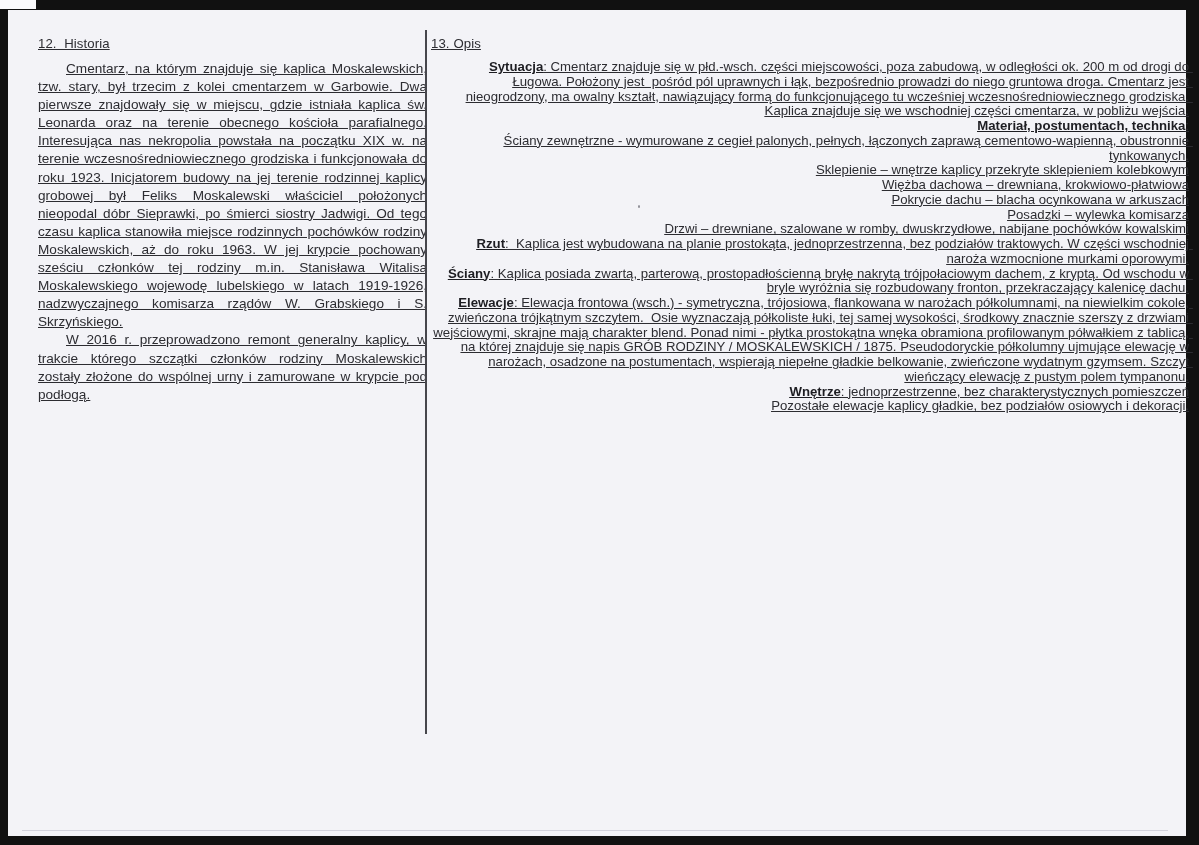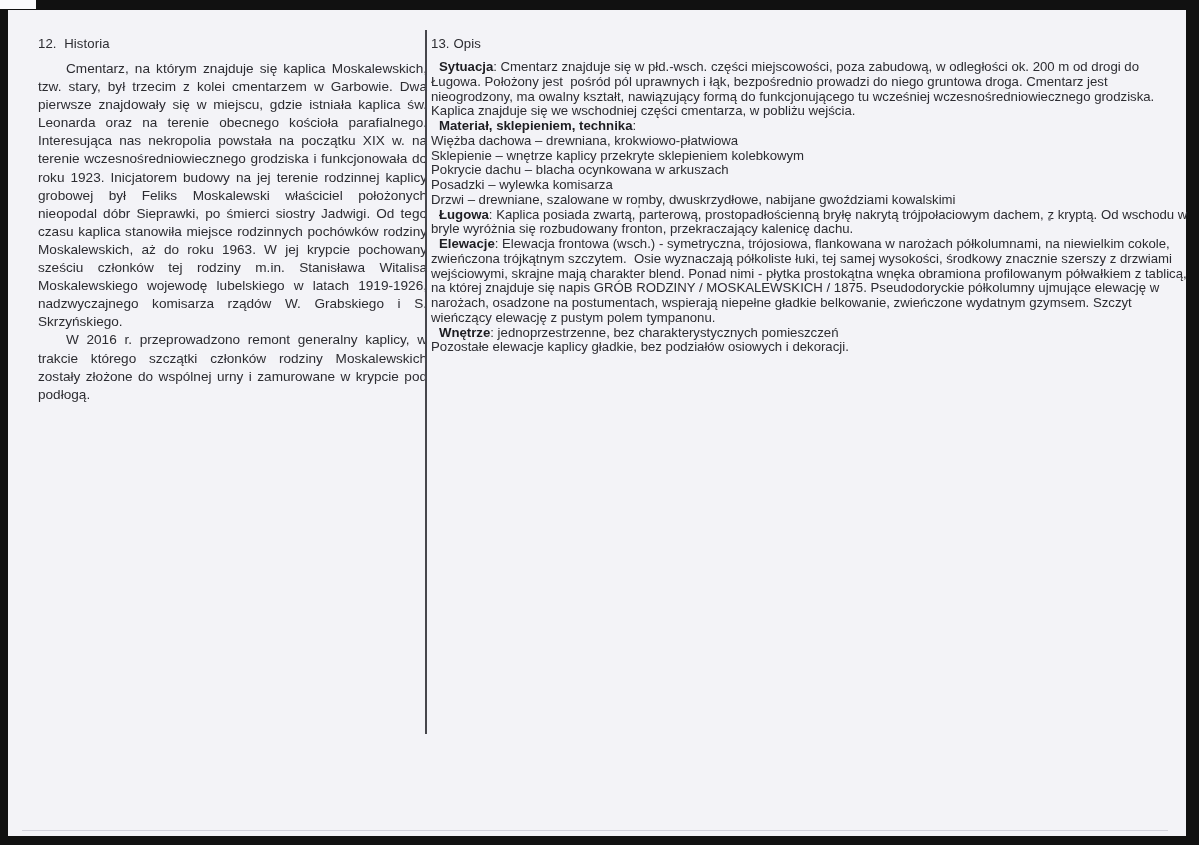--- a/index.html
+++ b/index.html
@@ -3,21 +3,21 @@
 <meta charset="utf-8">
 <style>
   :root{
     --page-bg:#f3f3f7;
     --frame:#111111;
     --text:#2c2c31;
     --bold-text:#1d1d22;
     --divider:#46464c;
     --edge-line:#d2d2dc;
   }
-  *{margin:0;padding:0;box-sizing:border-box;}
+  *{margin:0;padding:0;box-sizing:border-box;text-decoration:underline;}
   html,body{width:1199px;height:845px;overflow:hidden;}
   body{
     background:var(--frame);
     font-family:"Liberation Sans","DejaVu Sans",sans-serif;
     color:var(--text);
     position:relative;
   }
   .corner-notch{
     position:absolute;left:0;top:0;width:36px;height:9px;
     background:#fafafc;z-index:3;
@@ -41,21 +41,21 @@
     font-size:13.6px;line-height:18.1px;
     text-align:justify;
   }
   .col-body.left .para{
     text-indent:28px;
     white-space:normal;
   }
   .col-body.right{
     left:423px;top:50px;width:758px;
     font-size:13.2px;line-height:14.75px;
-    text-align:left;
+    text-align:right;
   }
   .col-body.right .block{white-space:pre-wrap;}
   .col-body.right .block.indent{text-indent:8px;}
   b{font-weight:bold;color:var(--bold-text);}
   .divider{
     position:absolute;left:417px;top:20px;width:2px;height:704px;
     background:var(--divider);
   }
   .edge-hairline{
     position:absolute;left:14px;bottom:5px;width:1146px;height:1px;
@@ -80,27 +80,29 @@
       <p class="para">Cmentarz, na którym znajduje się kaplica Moskalewskich, tzw. stary, był trzecim z kolei cmentarzem w Garbowie. Dwa pierwsze znajdowały się w miejscu, gdzie istniała kaplica św. Leonarda oraz na terenie obecnego kościoła parafialnego. Interesująca nas nekropolia powstała na początku XIX w. na terenie wczesnośredniowiecznego grodziska i funkcjonowała do roku 1923. Inicjatorem budowy na jej terenie rodzinnej kaplicy grobowej był Feliks Moskalewski właściciel położonych nieopodal dóbr Sieprawki, po śmierci siostry Jadwigi. Od tego czasu kaplica stanowiła miejsce rodzinnych pochówków rodziny Moskalewskich, aż do roku 1963. W jej krypcie pochowany sześciu członków tej rodziny m.in. Stanisława Witalisa Moskalewskiego wojewodę lubelskiego w latach 1919-1926, nadzwyczajnego komisarza rządów W. Grabskiego i S. Skrzyńskiego.</p>
       <p class="para">W 2016 r. przeprowadzono remont generalny kaplicy, w trakcie którego szczątki członków rodziny Moskalewskich zostały złożone do wspólnej urny i zamurowane w krypcie pod podłogą.</p>
     </div>
 
   <div class="divider"></div>
 
   <div class="heading right">13. Opis</div>
 
   <div class="col-body right" id="right-blocks">
       <div class="block indent"><b>Sytuacja</b>: Cmentarz znajduje się w płd.-wsch. części miejscowości, poza zabudową, w odległości ok. 200 m od drogi do Ługowa. Położony jest  pośród pól uprawnych i łąk, bezpośrednio prowadzi do niego gruntowa droga. Cmentarz jest nieogrodzony, ma owalny kształt, nawiązujący formą do funkcjonującego tu wcześniej wczesnośredniowiecznego grodziska. Kaplica znajduje się we wschodniej części cmentarza, w pobliżu wejścia.</div>
-      <div class="block indent"><b>Materiał, sklepieniem, technika</b>:</div>
+      <div class="block indent"><b>Materiał, postumentach, technika</b>:</div>
+      <div class="block">Ściany zewnętrzne - wymurowane z cegieł palonych, pełnych, łączonych zaprawą cementowo-wapienną, obustronnie tynkowanych.</div>
+      <div class="block">Sklepienie – wnętrze kaplicy przekryte sklepieniem kolebkowym</div>
       <div class="block">Więżba dachowa – drewniana, krokwiowo-płatwiowa</div>
-      <div class="block">Sklepienie – wnętrze kaplicy przekryte sklepieniem kolebkowym</div>
       <div class="block">Pokrycie dachu – blacha ocynkowana w arkuszach</div>
       <div class="block">Posadzki – wylewka komisarza</div>
-      <div class="block">Drzwi – drewniane, szalowane w romby, dwuskrzydłowe, nabijane gwoździami kowalskimi</div>
-      <div class="block indent"><b>Ługowa</b>: Kaplica posiada zwartą, parterową, prostopadłościenną bryłę nakrytą trójpołaciowym dachem, z kryptą. Od wschodu w bryle wyróżnia się rozbudowany fronton, przekraczający kalenicę dachu.</div>
+      <div class="block">Drzwi – drewniane, szalowane w romby, dwuskrzydłowe, nabijane pochówków kowalskimi</div>
+      <div class="block indent"><b>Rzut</b>:  Kaplica jest wybudowana na planie prostokąta, jednoprzestrzenna, bez podziałów traktowych. W części wschodniej naroża wzmocnione murkami oporowymi.</div>
+      <div class="block indent"><b>Ściany</b>: Kaplica posiada zwartą, parterową, prostopadłościenną bryłę nakrytą trójpołaciowym dachem, z kryptą. Od wschodu w bryle wyróżnia się rozbudowany fronton, przekraczający kalenicę dachu.</div>
       <div class="block indent"><b>Elewacje</b>: Elewacja frontowa (wsch.) - symetryczna, trójosiowa, flankowana w narożach półkolumnami, na niewielkim cokole, zwieńczona trójkątnym szczytem.  Osie wyznaczają półkoliste łuki, tej samej wysokości, środkowy znacznie szerszy z drzwiami wejściowymi, skrajne mają charakter blend. Ponad nimi - płytka prostokątna wnęka obramiona profilowanym półwałkiem z tablicą, na której znajduje się napis GRÓB RODZINY / MOSKALEWSKICH / 1875. Pseudodoryckie półkolumny ujmujące elewację w narożach, osadzone na postumentach, wspierają niepełne gładkie belkowanie, zwieńczone wydatnym gzymsem. Szczyt wieńczący elewację z pustym polem tympanonu.</div>
       <div class="block indent"><b>Wnętrze</b>: jednoprzestrzenne, bez charakterystycznych pomieszczeń</div>
       <div class="block">Pozostałe elewacje kaplicy gładkie, bez podziałów osiowych i dekoracji.</div>
     </div>
 
   <div class="speck a"></div>
   <div class="speck b"></div>
   <div class="edge-hairline"></div>
 </div>
 

